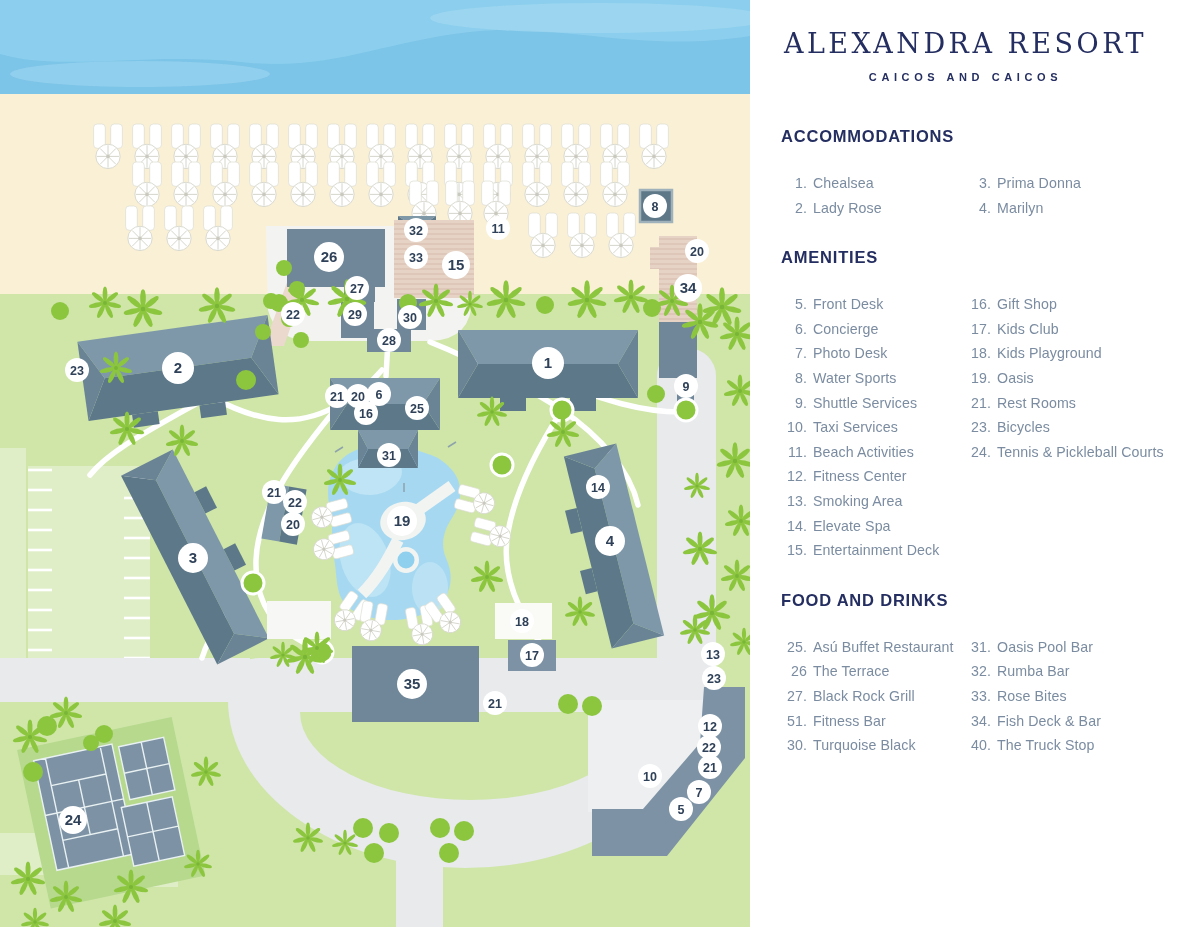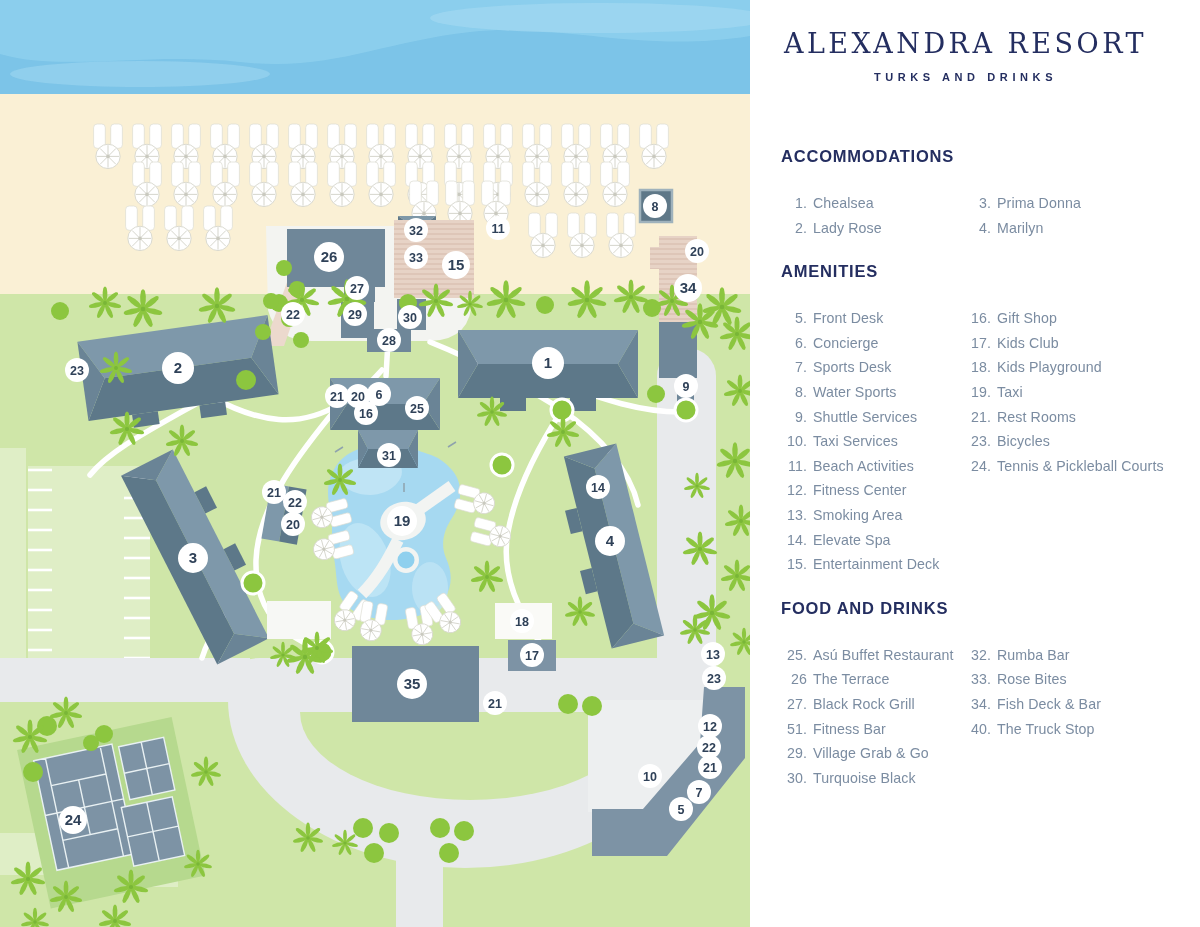--- a/index.html
+++ b/index.html
@@ -5,22 +5,22 @@
   html,body{margin:0;padding:0;background:#fff}
   .screen{position:relative;width:1200px;height:927px;overflow:hidden;background:#fff;
           font-family:"Liberation Sans",sans-serif}
   .map-wrap{position:absolute;left:0;top:0;width:750px;height:927px}
   .panel{position:absolute;left:750px;top:4px;width:418px;height:927px;background:#fff;box-sizing:border-box;
          padding:24px 18px 0 31px}
   .brand{text-align:center;margin-bottom:0}
   .brand-title{font-family:"DejaVu Serif",serif;font-weight:400;font-size:27px;letter-spacing:3.5px;
                color:var(--navy,#1c2757);white-space:nowrap}
   .brand-sub{margin-top:12px;font-size:11px;font-weight:700;letter-spacing:4.6px;color:var(--navy,#1c2757)}
-  .legend-section{margin-top:22px}
-  #legend-sections .legend-section:first-child{margin-top:64px}
+  .legend-section{margin-top:28px}
+  #legend-sections .legend-section:first-child{margin-top:44px}
   .legend-heading{font-size:16.5px;font-weight:600;letter-spacing:0.8px;color:var(--navy,#2a3166);
                   margin-bottom:25px}
   .legend-cols{display:flex}
   .legend-col{width:184px;flex:none}
   .legend-col:last-child{width:auto;flex:1}
   .legend-item{display:flex;line-height:24.6px;font-size:14.2px;color:var(--list_text,#7b8ca1);
                letter-spacing:0.1px}
   .legend-item .num{width:26px;text-align:right;padding-right:6px;flex:none}
   .legend-item .lbl{white-space:nowrap}
   
@@ -571,21 +571,21 @@
             <circle r="15" class="marker-c"></circle>
             <text class="marker-t" text-anchor="middle" dy="0.36em" font-size="15">35</text>
           </g>
         </g>
     </svg>
   </div>
 
   <div class="panel">
     <div class="brand">
       <div class="brand-title">ALEXANDRA RESORT</div>
-      <div class="brand-sub">TURKS AND DRINKS</div>
+      <div class="brand-sub">CAICOS AND CAICOS</div>
     </div>
     <div id="legend-sections">
         <div class="legend-section">
           <div class="legend-heading">ACCOMMODATIONS</div>
           <div class="legend-cols">
             <div class="legend-col">
               <div class="legend-item">
                 <span class="num">1.</span>
                 <span class="lbl">Chealsea</span>
               </div>
@@ -613,21 +613,21 @@
               <div class="legend-item">
                 <span class="num">5.</span>
                 <span class="lbl">Front Desk</span>
               </div>
               <div class="legend-item">
                 <span class="num">6.</span>
                 <span class="lbl">Concierge</span>
               </div>
               <div class="legend-item">
                 <span class="num">7.</span>
-                <span class="lbl">Sports Desk</span>
+                <span class="lbl">Photo Desk</span>
               </div>
               <div class="legend-item">
                 <span class="num">8.</span>
                 <span class="lbl">Water Sports</span>
               </div>
               <div class="legend-item">
                 <span class="num">9.</span>
                 <span class="lbl">Shuttle Services</span>
               </div>
               <div class="legend-item">
@@ -663,21 +663,21 @@
               <div class="legend-item">
                 <span class="num">17.</span>
                 <span class="lbl">Kids Club</span>
               </div>
               <div class="legend-item">
                 <span class="num">18.</span>
                 <span class="lbl">Kids Playground</span>
               </div>
               <div class="legend-item">
                 <span class="num">19.</span>
-                <span class="lbl">Taxi</span>
+                <span class="lbl">Oasis</span>
               </div>
               <div class="legend-item">
                 <span class="num">21.</span>
                 <span class="lbl">Rest Rooms</span>
               </div>
               <div class="legend-item">
                 <span class="num">23.</span>
                 <span class="lbl">Bicycles</span>
               </div>
               <div class="legend-item">
@@ -701,29 +701,29 @@
               </div>
               <div class="legend-item">
                 <span class="num">27.</span>
                 <span class="lbl">Black Rock Grill</span>
               </div>
               <div class="legend-item">
                 <span class="num">51.</span>
                 <span class="lbl">Fitness Bar</span>
               </div>
               <div class="legend-item">
-                <span class="num">29.</span>
-                <span class="lbl">Village Grab &amp; Go</span>
-              </div>
-              <div class="legend-item">
                 <span class="num">30.</span>
                 <span class="lbl">Turquoise Black</span>
               </div>
             </div>
             <div class="legend-col">
+              <div class="legend-item">
+                <span class="num">31.</span>
+                <span class="lbl">Oasis Pool Bar</span>
+              </div>
               <div class="legend-item">
                 <span class="num">32.</span>
                 <span class="lbl">Rumba Bar</span>
               </div>
               <div class="legend-item">
                 <span class="num">33.</span>
                 <span class="lbl">Rose Bites</span>
               </div>
               <div class="legend-item">
                 <span class="num">34.</span>

